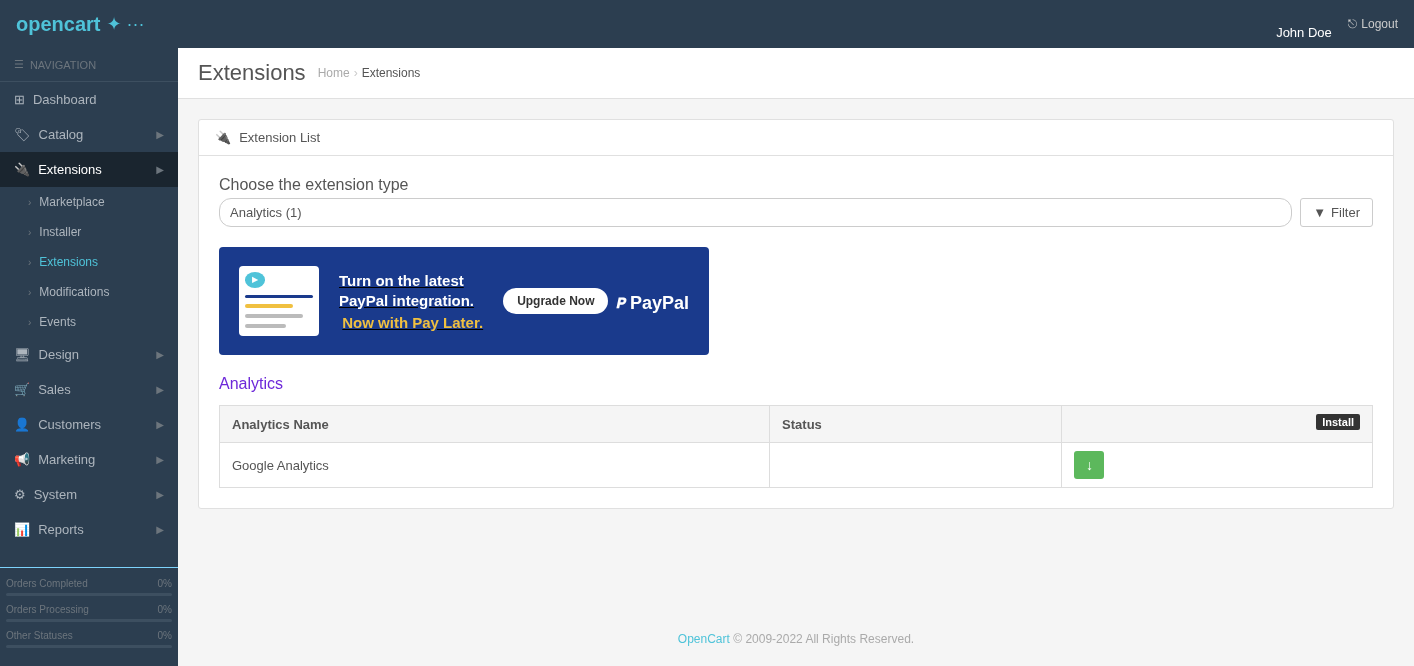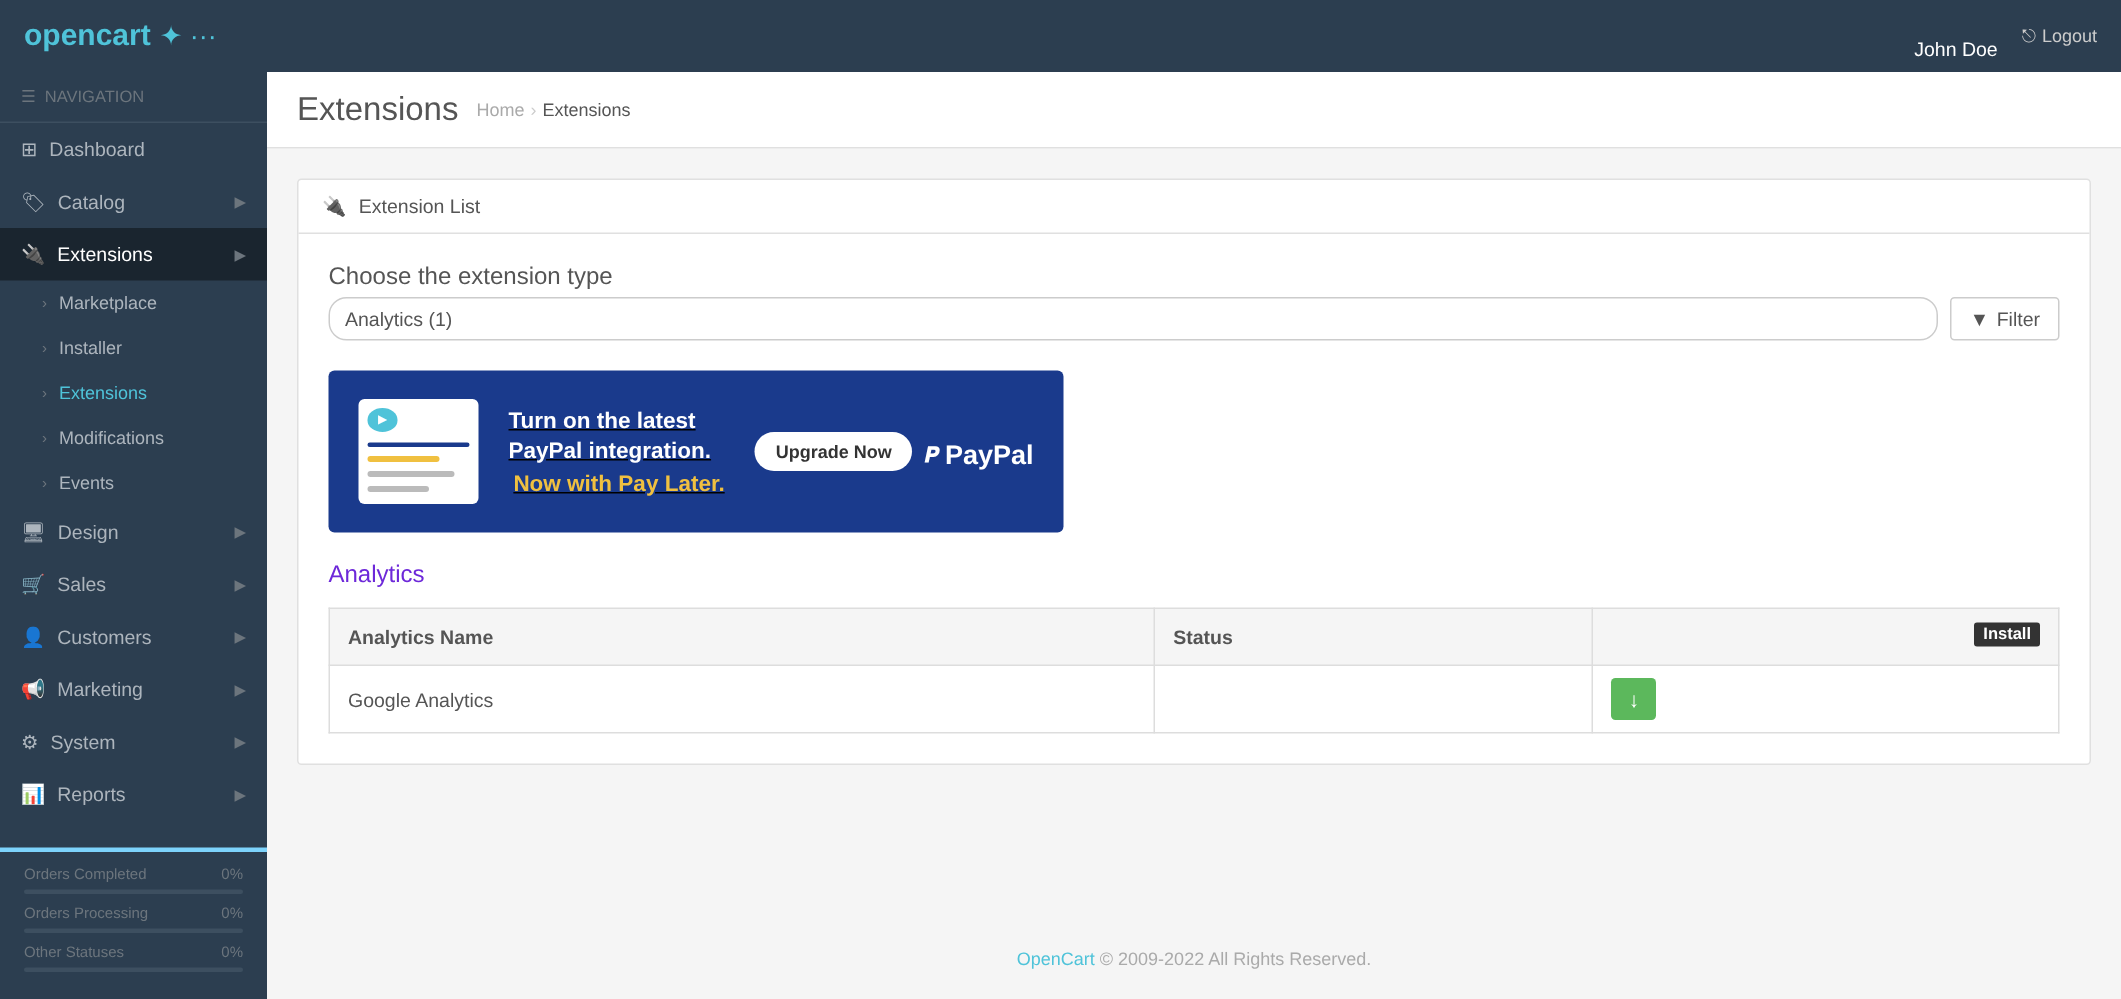--- a/index.html
+++ b/index.html
@@ -67,22 +67,22 @@
       cursor: pointer;
       color: #adb5bd;
       font-size: 12px;
     }
     .nav-sub-item.active { color: #4fc3d9; }
     .nav-sub-item .bullet { font-size: 10px; color: #6c757d; }
 
     
     .sidebar-stats {
       margin-top: auto;
-      padding: 10px 16px;
-      border-top: 3px solid #7dd3fc;
+      padding: 10px 6px;
+      border-top: 1px solid #7dd3fc;
     }
     .stat-row {
       display: flex;
       align-items: center;
       justify-content: space-between;
       font-size: 10px;
       color: #6c757d;
       margin-bottom: 4px;
     }
     .stat-bar-bg { width: 100%; height: 3px; background: #3d4f60; border-radius: 2px; margin-bottom: 8px; }

